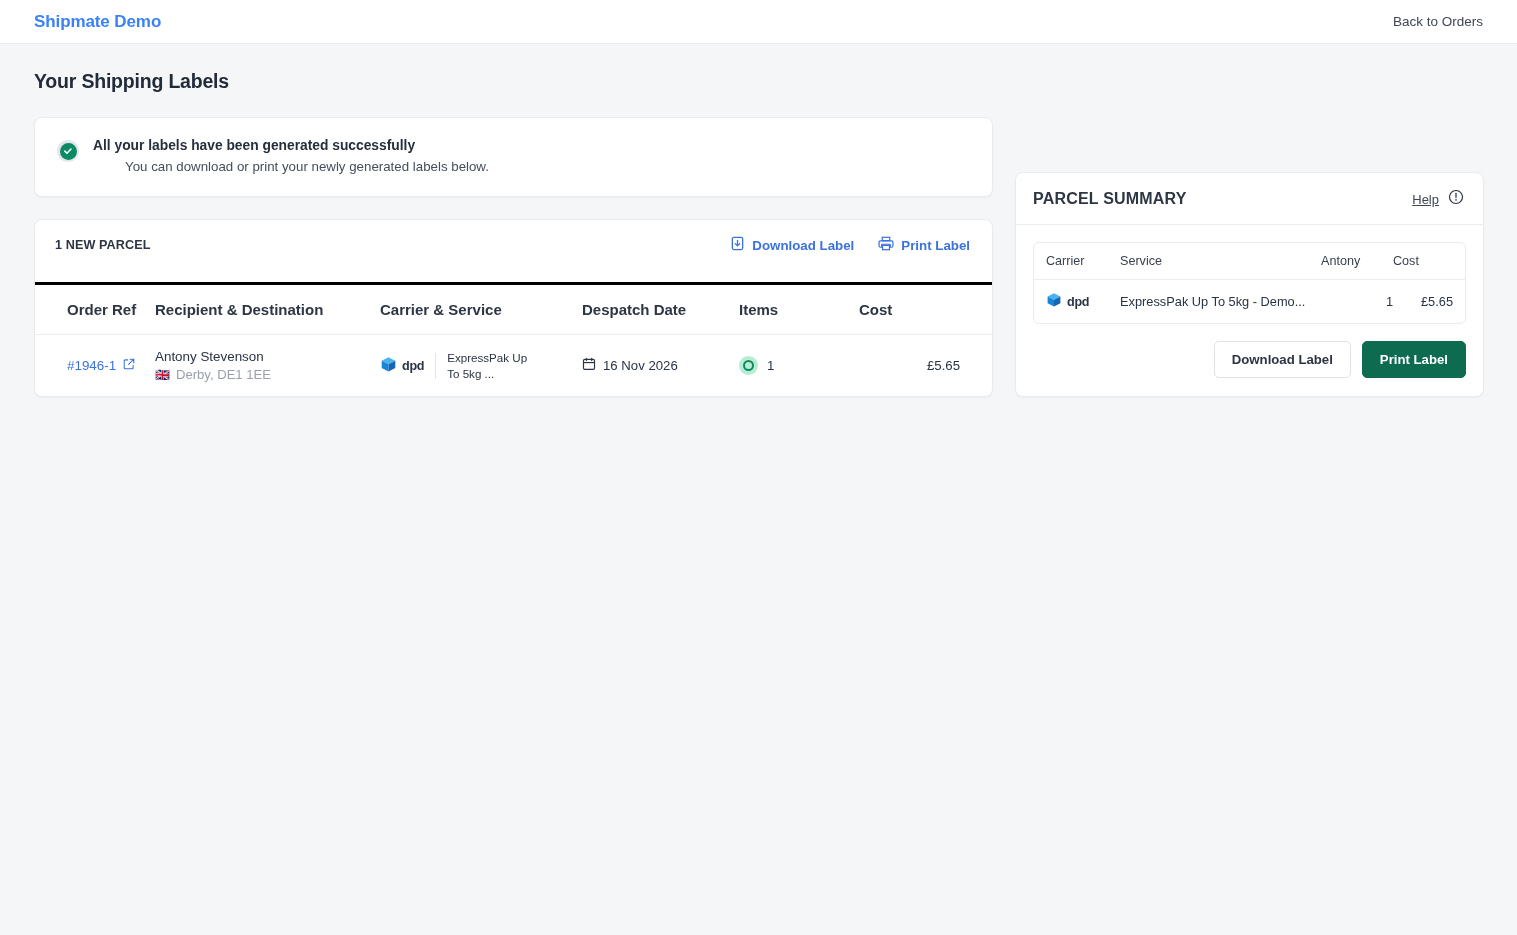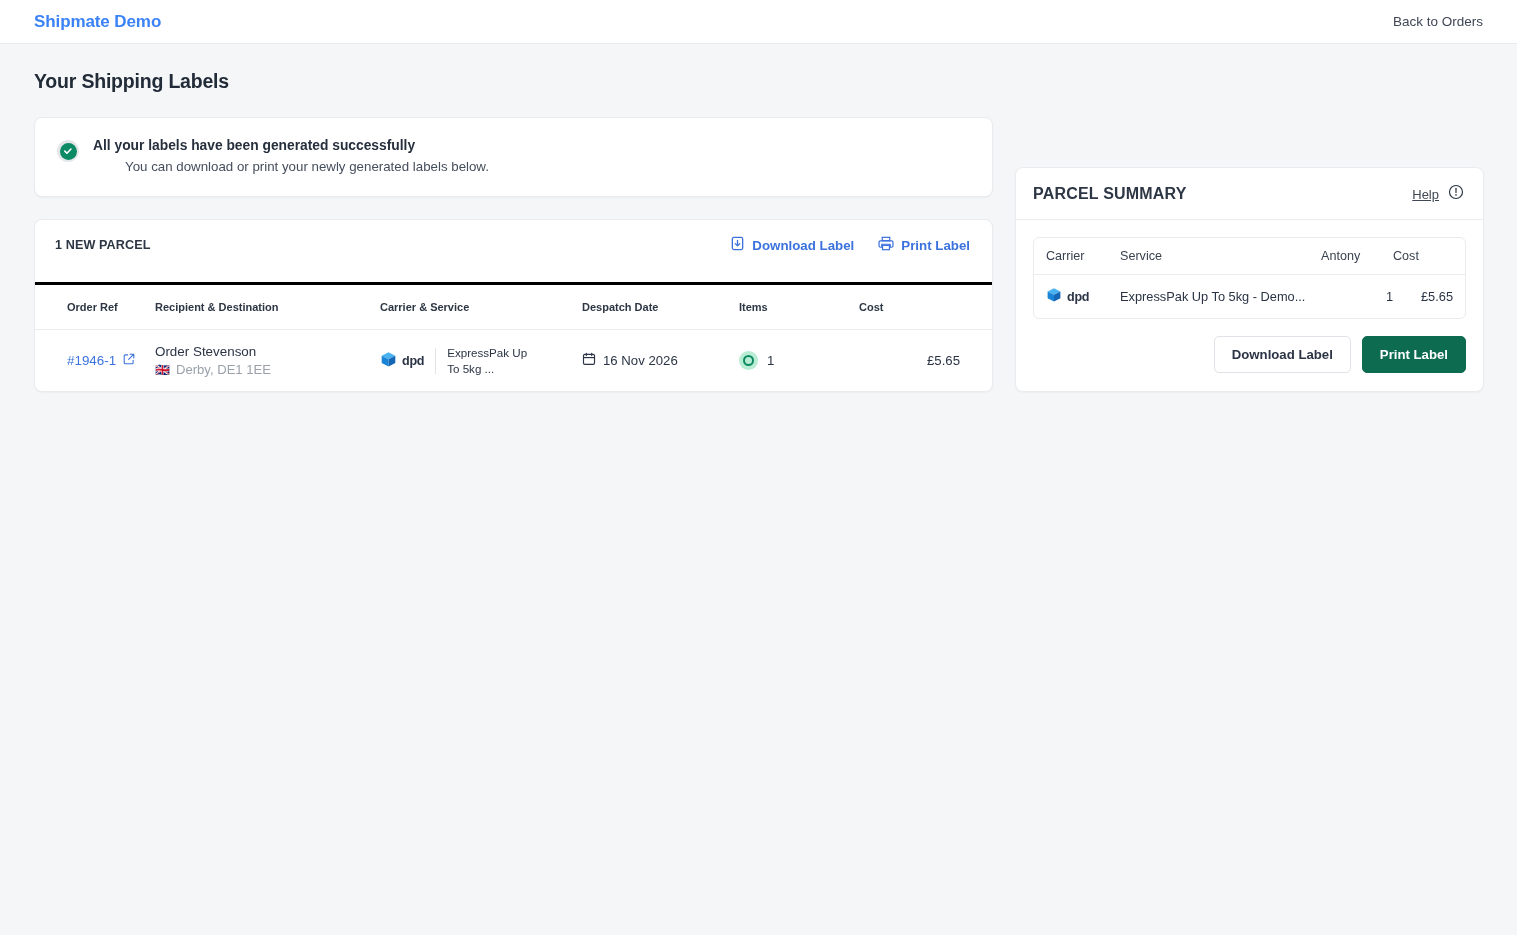--- a/index.html
+++ b/index.html
@@ -114,21 +114,21 @@
     gap: 7px;
     color: #3b72de;
     font-size: 13.3px;
     font-weight: bold;
     cursor: pointer;
   }
 
   table.parcels { width: 100%; border-collapse: collapse; }
   table.parcels thead th {
     text-align: left;
-    font-size: 11px;
+    font-size: 15px;
     font-weight: bold;
     color: #2d3644;
     padding: 16px 0 16px 0;
     border-bottom: 1px solid #ececee;
   }
   table.parcels tbody td {
     padding: 14px 0 14px 0;
     vertical-align: middle;
     font-size: 13.2px;
   }
@@ -346,21 +346,21 @@
                     <svg width="12" height="12" viewBox="0 0 14 14" aria-hidden="true">
                       <path d="M5.4 2.2 H2.6 a1.2 1.2 0 0 0 -1.2 1.2 v8 a1.2 1.2 0 0 0 1.2 1.2 h8
                                a1.2 1.2 0 0 0 1.2 -1.2 V8.6" fill="none" stroke="#3b72de" stroke-width="1.25" stroke-linecap="round"></path>
                       <path d="M8.2 1.4 H12.6 V5.8 M12.6 1.4 L6.6 7.4" fill="none" stroke="#3b72de" stroke-width="1.25" stroke-linecap="round" stroke-linejoin="round"></path>
                     </svg>
                   </span>
                 </span>
               </td>
 
               <td class="c-recip">
-                <div class="recip-name">Order Stevenson</div>
+                <div class="recip-name">Antony Stevenson</div>
                 <div class="recip-dest">
                   <span class="flag">🇬🇧</span>
                   <span>Derby, DE1 1EE</span>
                 </div>
               </td>
 
               <td class="c-carrier">
                 <div class="carrier-cell">
                   <div class="dpd-logo">
                     <span>

